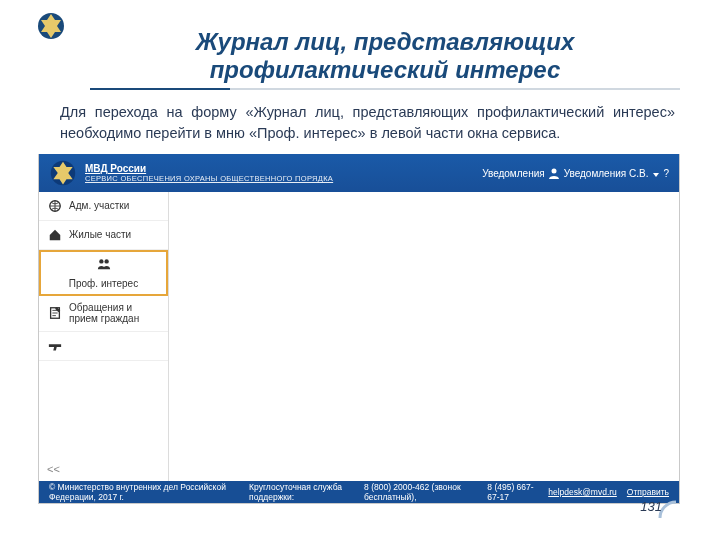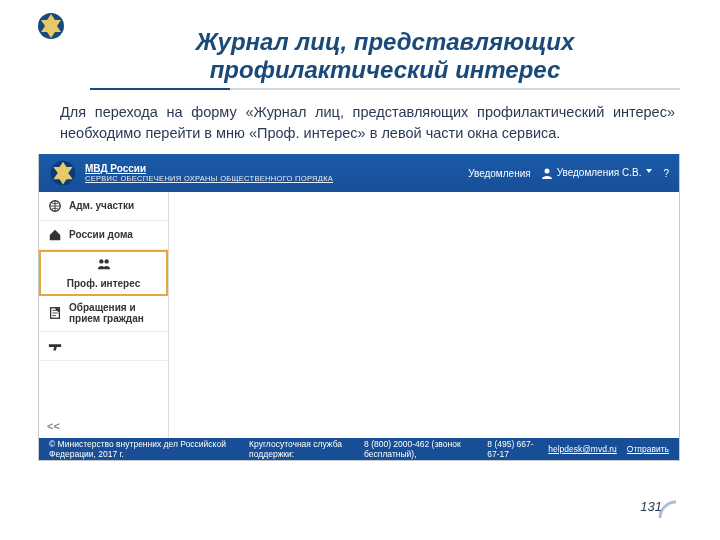--- a/index.html
+++ b/index.html
@@ -8,22 +8,22 @@
   .slide-title { font-size: 24px; font-weight: bold; font-style: italic; color: #1a4a7a; text-align: center; margin: 28px 40px 0 90px; }
   .slide-title-underline { margin: 4px 40px 0 90px; height: 2px; background: linear-gradient(to right, #1a4a7a 140px, #d0d8e0 140px); }
   .slide-body { font-size: 14.5px; color: #2a3a55; margin: 12px 45px 10px 60px; text-align: justify; line-height: 1.45; }
   .app-frame { margin: 8px 40px 0 38px; border: 1px solid #c9c9c9; border-top: none; font-size: 10px; background: #fff; }
   .app-topbar { height: 38px; background: linear-gradient(#1a5aa8,#184f98); display: flex; align-items: center; color: #fff; padding: 0 10px; }
   .top-emblem { width: 28px; height: 28px; margin-right: 8px; }
   .top-titles { flex: 0 0 auto; text-decoration: underline; }
   .top-title-main { font-weight: bold; font-size: 10px; }
   .top-title-sub { font-size: 7.5px; letter-spacing: .3px; opacity: .9; }
   .top-spacer { flex: 1 1 auto; }
-  .top-item { display: flex; align-items: flex-start; gap: 4px; font-size: 10px; margin-left: 10px; cursor: pointer; }
-  .app-body { display: flex; height: 246px; font-weight: bold; }
+  .top-item { display: flex; align-items: flex-end; gap: 4px; font-size: 10px; margin-left: 3px; cursor: pointer; }
+  .app-body { display: flex; height: 289px; }
   .sidebar { width: 130px; background: #fff; border-right: 1px solid #dcdcdc; display: flex; flex-direction: column; }
   .side-item { display: flex; align-items: center; gap: 6px; padding: 6px 8px; font-size: 10px; color: #333; border-bottom: 1px solid #eee; cursor: pointer; line-height: 1.15; }
   .side-item.highlight { border: 2px solid #e6a63a; padding: 4px 6px; flex-direction: column; }
   .side-icon { width: 16px; height: 16px; flex: 0 0 16px; display: flex; align-items: center; justify-content: center; }
   .side-icon svg { width: 14px; height: 14px; fill: #333; }
   .side-collapse { margin-top: auto; padding: 6px 8px; font-size: 11px; color: #888; cursor: pointer; }
   .main-area { flex: 1; background: #fff; }
   .app-footer { height: 22px; background: #174e95; color: #fff; display: flex; align-items: center; padding: 0 10px; font-size: 8.5px; gap: 10px; }
   .app-footer .link { text-decoration: underline; cursor: pointer; }
   .page-number { position: absolute; bottom: 26px; right: 58px; font-style: italic; color: #2a3a55; font-size: 13px; }
@@ -83,21 +83,21 @@
           </span>
         <span>Адм. участки</span>
       </div>
 
       <div class="side-item">
         <span class="side-icon">
             <svg viewBox="0 0 16 16">
               <path d="M2 8 L8 2 L14 8 L14 14 L2 14 Z" fill="#333"></path>
             </svg>
           </span>
-        <span>России дома</span>
+        <span>Жилые части</span>
       </div>
 
       <div class="side-item highlight">
         <span class="side-icon">
             <svg viewBox="0 0 16 16">
               <circle cx="5" cy="5" r="2.5" fill="#333"></circle>
               <circle cx="11" cy="5" r="2.5" fill="#333"></circle>
               <path d="M1 14 C1 9 9 9 9 14 Z M7 14 C7 9 15 9 15 14 Z" fill="#333"></path>
             </svg>
           </span>

